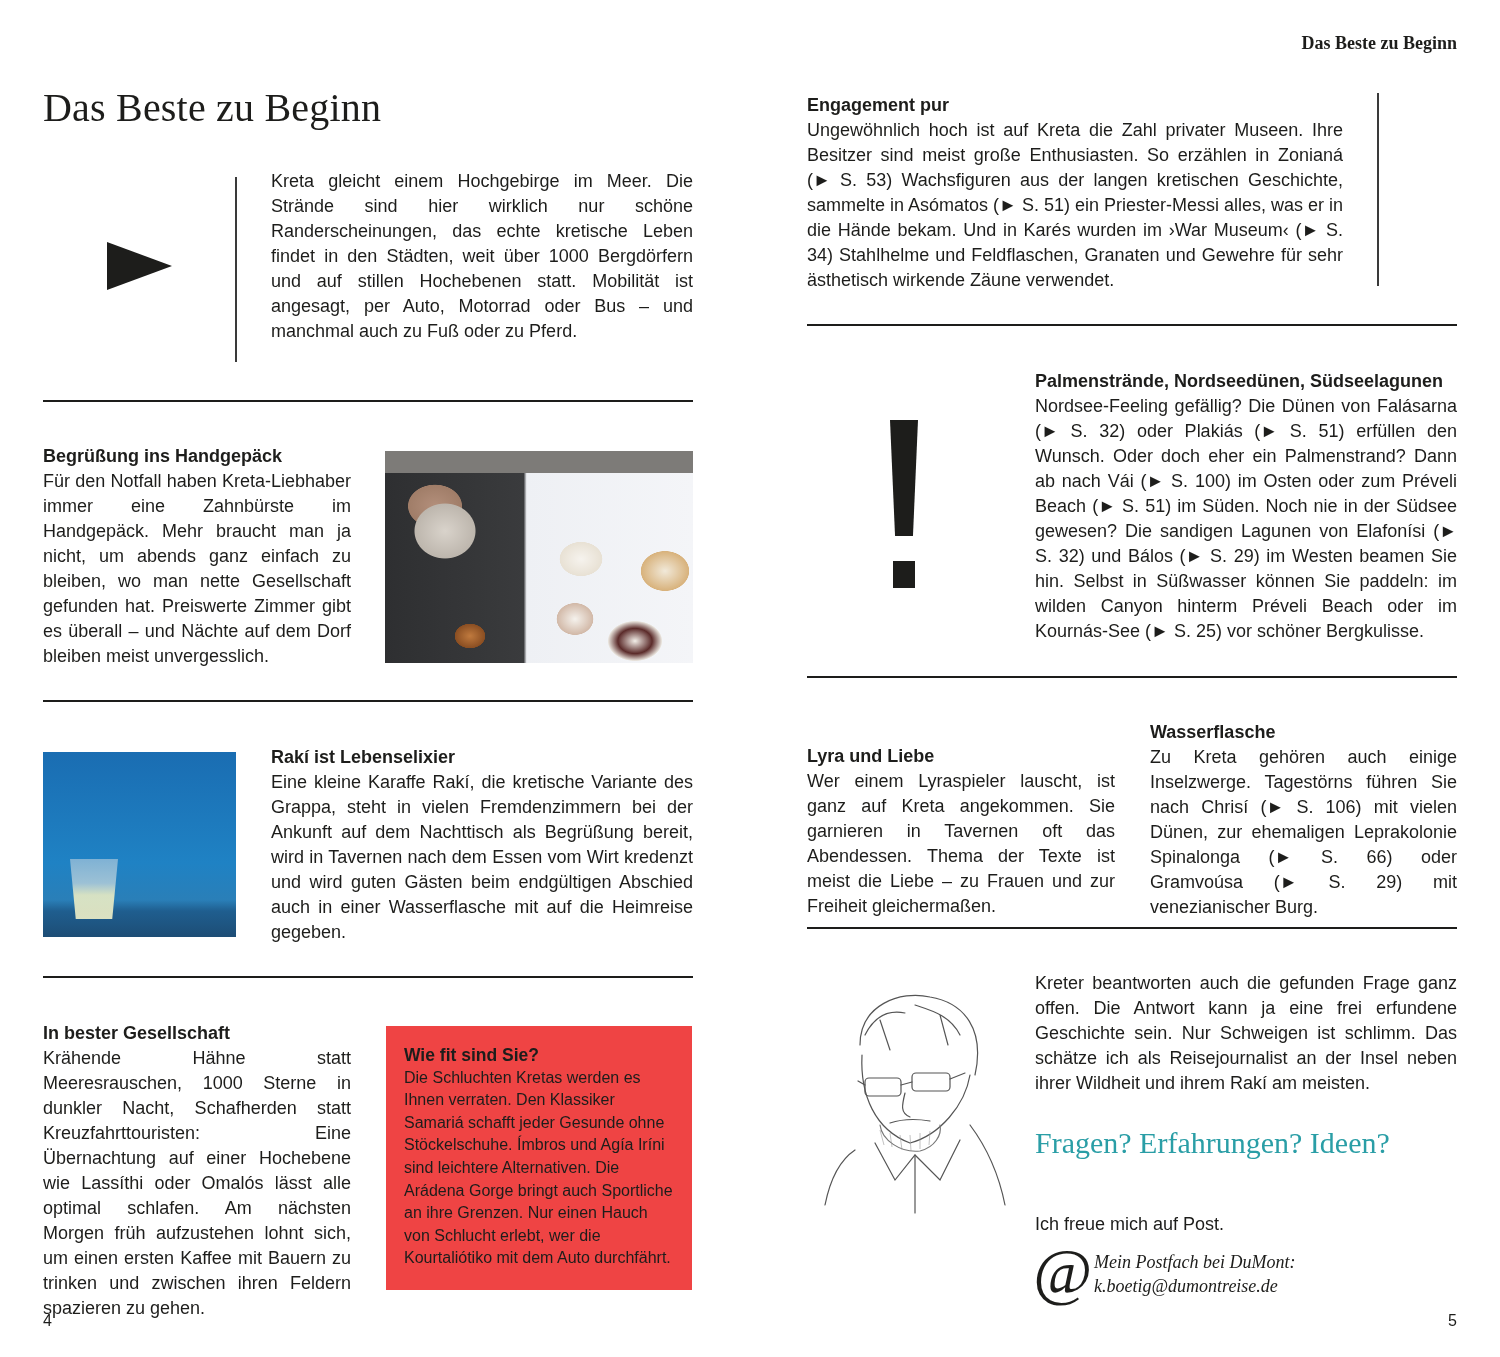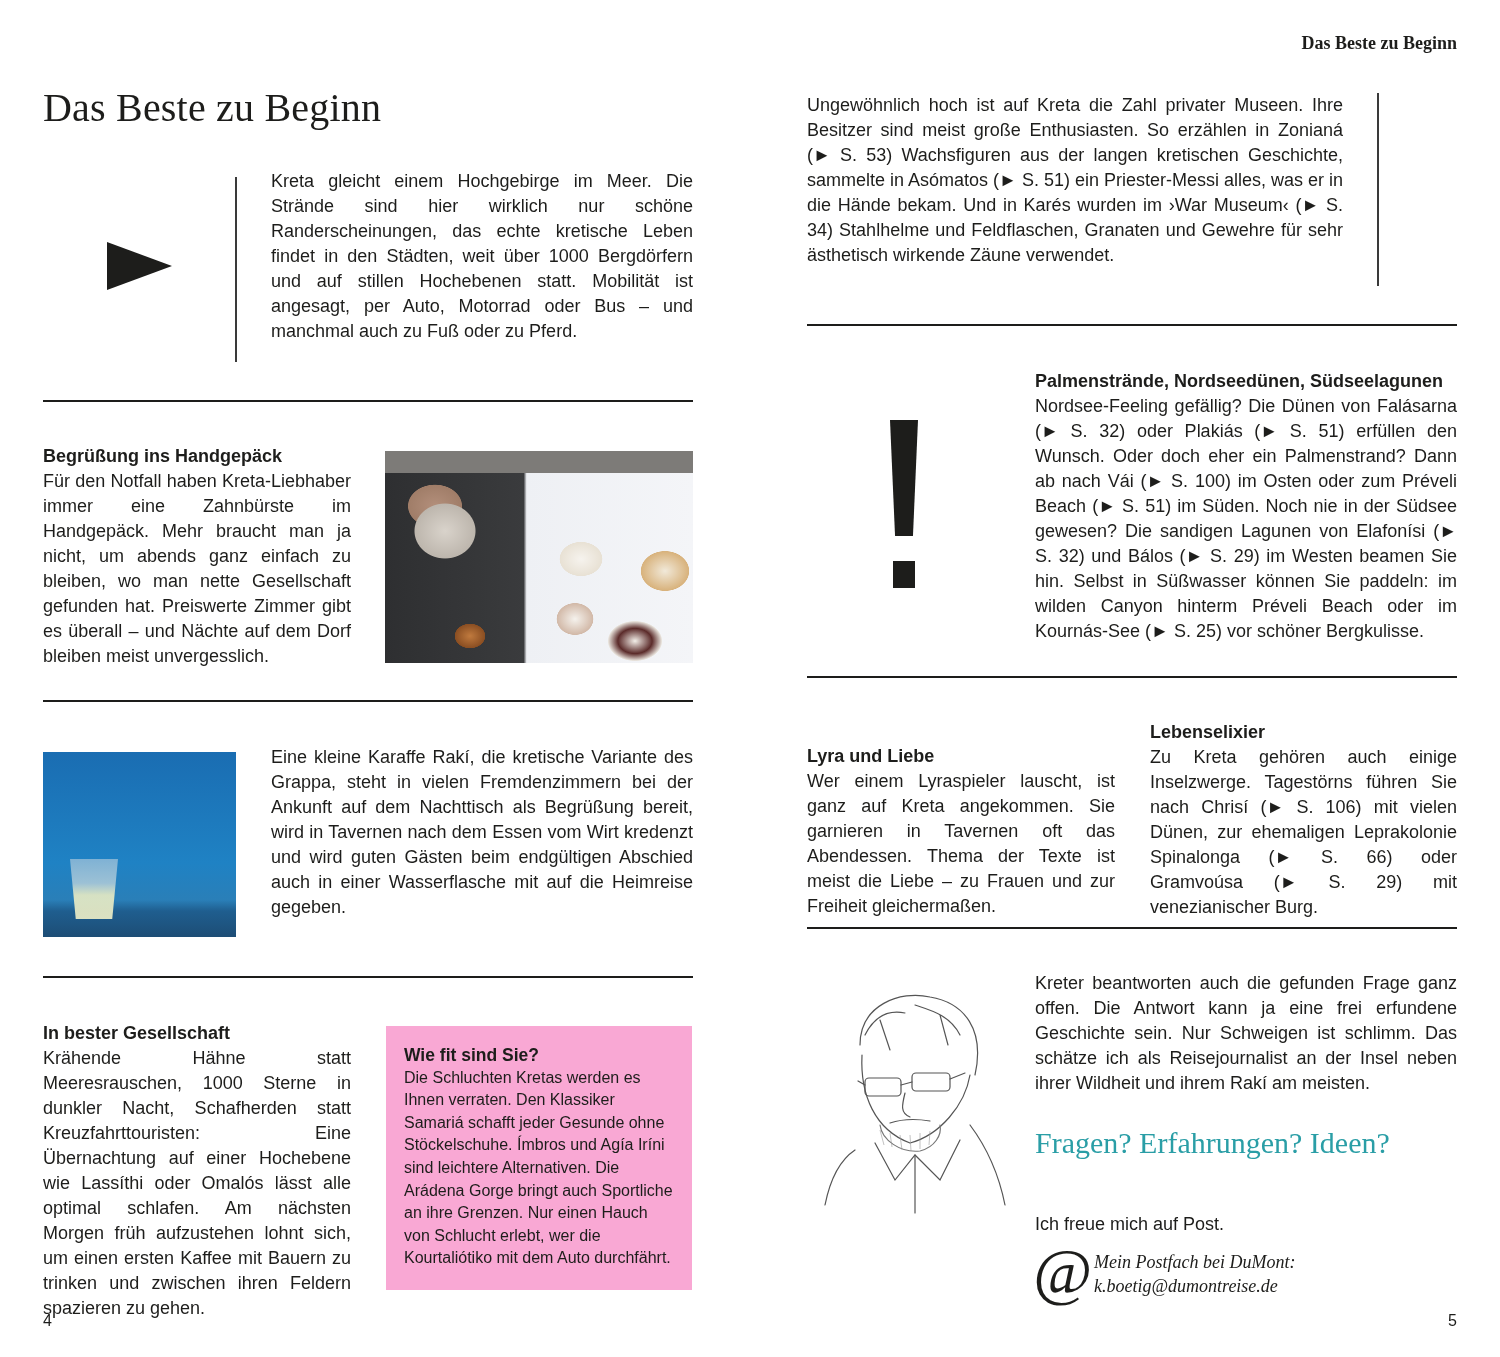--- a/index.html
+++ b/index.html
@@ -41,21 +41,21 @@
   }
   .photo-monk::before { content: ""; position: absolute; left: 0; top: 0; width: 100%; height: 22px; background: #7d7b78; }
   .photo-raki { left: 43px; top: 752px; width: 193px; height: 185px;
     background: linear-gradient(180deg, #1a6db2 0%, #1f82c4 60%, #2a7fb8 80%, #1f5e8f 86%, #1d4d75 100%); }
   .photo-raki .glass { position: absolute; left: 27px; top: 107px; width: 48px; height: 60px;
     background: linear-gradient(180deg, #8ab7d6 0%, #a9c8d8 40%, #e9ecc4 60%, #f0f0c8 100%);
     clip-path: polygon(0 0, 100% 0, 88% 100%, 12% 100%); opacity: 0.9; }
 
   .sketch { left: 820px; top: 975px; width: 190px; height: 240px; }
 
-  .info-box { left: 386px; top: 1026px; width: 306px; height: 264px; background: #f9a8d4; }
+  .info-box { left: 386px; top: 1026px; width: 306px; height: 264px; background: #ef4444; }
   .info-box .inner { position: absolute; left: 18px; top: 18px; width: 270px; font-size: 16px; line-height: 22.6px; }
   .info-box .h { font-weight: bold; font-size: 17.5px; display: block; }
 
   .cta { left: 1035px; top: 1126px; font-size: 30px; color: #2a9ea6; white-space: nowrap; }
   .at { left: 1033px; top: 1240px; font-size: 64px; line-height: 64px; font-style: italic; }
   .mail { left: 1094px; top: 1250px; font-size: 18px; line-height: 24px; font-style: italic; }
 </style>
 </head>
 <body>
 
@@ -75,40 +75,42 @@
   <span class="p">Für den Notfall haben Kreta-Liebhaber immer eine Zahnbürste im Handgepäck. Mehr braucht man ja nicht, um abends ganz einfach zu bleiben, wo man nette Gesellschaft gefunden hat. Preiswerte Zimmer gibt es überall – und Nächte auf dem Dorf bleiben meist unvergesslich.</span>
 </div>
 <div class="photo photo-monk" title="Bearded priest with a glass of rakí at a table with Cretan dishes"></div>
 
 <div class="rule" style="left:43px; top:700px; width:650px;"></div>
 
 <div class="photo photo-raki" title="Small glass of rakí against a blue background">
   <div class="glass"></div>
 </div>
 <div class="abs body-text" style="left:271px; top:745px; width:422px;">
+  <span class="h">Rakí ist Lebenselixier</span>
   <span class="p">Eine kleine Karaffe Rakí, die kretische Variante des Grappa, steht in vielen Fremdenzimmern bei der Ankunft auf dem Nachttisch als Begrüßung bereit, wird in Tavernen nach dem Essen vom Wirt kredenzt und wird guten Gästen beim endgültigen Abschied auch in einer Wasserflasche mit auf die Heimreise gegeben.</span>
 </div>
 
 <div class="rule" style="left:43px; top:976px; width:650px;"></div>
 
 <div class="abs body-text" style="left:43px; top:1021px; width:308px;">
   <span class="h">In bester Gesellschaft</span>
   <span class="p">Krähende Hähne statt Meeresrauschen, 1000 Sterne in dunkler Nacht, Schafherden statt Kreuzfahrttouristen: Eine Übernachtung auf einer Hochebene wie Lassíthi oder Omalós lässt alle optimal schlafen. Am nächsten Morgen früh aufzustehen lohnt sich, um einen ersten Kaffee mit Bauern zu trinken und zwischen ihren Feldern spazieren zu gehen.</span>
 </div>
 
 <div class="abs info-box">
   <div class="inner">
     <span class="h">Wie fit sind Sie?</span>
     <span>Die Schluchten Kretas werden es Ihnen verraten. Den Klassiker Samariá schafft jeder Gesunde ohne Stöckelschuhe. Ímbros und Agía Iríni sind leichtere Alternativen. Die Arádena Gorge bringt auch Sportliche an ihre Grenzen. Nur einen Hauch von Schlucht erlebt, wer die Kourtaliótiko mit dem Auto durchfährt.</span>
   </div>
 </div>
 
 <div class="abs page-num" style="left:43px;">4</div>
 
 <div class="abs body-text" style="left:807px; top:93px; width:536px;">
+  <span class="h">Engagement pur</span>
   <span class="p">Ungewöhnlich hoch ist auf Kreta die Zahl privater Museen. Ihre Besitzer sind meist große Enthusiasten. So erzählen in Zonianá (► S. 53) Wachsfiguren aus der langen kretischen Geschichte, sammelte in Asómatos (► S. 51) ein Priester-Messi alles, was er in die Hände bekam. Und in Karés wurden im ›War Museum‹ (► S. 34) Stahlhelme und Feldflaschen, Granaten und Gewehre für sehr ästhetisch wirkende Zäune verwendet.</span>
 </div>
 <div class="vrule" style="left:1377px; top:93px; height:193px;"></div>
 
 <div class="rule" style="left:807px; top:324px; width:650px;"></div>
 
 <div class="abs exclaim">
   <div class="bar"></div>
     <div class="dot"></div>
 </div>
@@ -117,21 +119,21 @@
   <span class="p">Nordsee-Feeling gefällig? Die Dünen von Falásarna (► S. 32) oder Plakiás (► S. 51) erfüllen den Wunsch. Oder doch eher ein Palmenstrand? Dann ab nach Vái (► S. 100) im Osten oder zum Préveli Beach (► S. 51) im Süden. Noch nie in der Südsee gewesen? Die sandigen Lagunen von Elafonísi (► S. 32) und Bálos (► S. 29) im Westen beamen Sie hin. Selbst in Süßwasser können Sie paddeln: im wilden Canyon hinterm Préveli Beach oder im Kournás-See (► S. 25) vor schöner Bergkulisse.</span>
 </div>
 
 <div class="rule" style="left:807px; top:676px; width:650px;"></div>
 
 <div class="abs body-text" style="left:807px; top:744px; width:308px;">
   <span class="h">Lyra und Liebe</span>
   <span class="p">Wer einem Lyraspieler lauscht, ist ganz auf Kreta angekommen. Sie garnieren in Tavernen oft das Abendessen. Thema der Texte ist meist die Liebe – zu Frauen und zur Freiheit gleichermaßen.</span>
 </div>
 <div class="abs body-text" style="left:1150px; top:720px; width:307px;">
-  <span class="h">Lebenselixier</span>
+  <span class="h">Wasserflasche</span>
   <span class="p">Zu Kreta gehören auch einige Inselzwerge. Tagestörns führen Sie nach Chrisí (► S. 106) mit vielen Dünen, zur ehemaligen Leprakolonie Spinalonga (► S. 66) oder Gramvoúsa (► S. 29) mit venezianischer Burg.</span>
 </div>
 
 <div class="rule" style="left:807px; top:927px; width:650px;"></div>
 
 <svg class="abs sketch" viewBox="0 0 190 240">
   <g fill="none" stroke="#555" stroke-width="1.2" stroke-linecap="round">
     <path d="M40 70 C40 30, 80 15, 110 22 C145 28, 165 55, 155 100"></path>
     <path d="M45 60 C55 40, 70 35, 85 38 M95 30 C110 35, 130 40, 140 60 M60 45 L70 75 M120 40 L128 70"></path>
     <path d="M42 80 C40 120, 55 155, 90 168 C120 160, 145 130, 150 100"></path>

